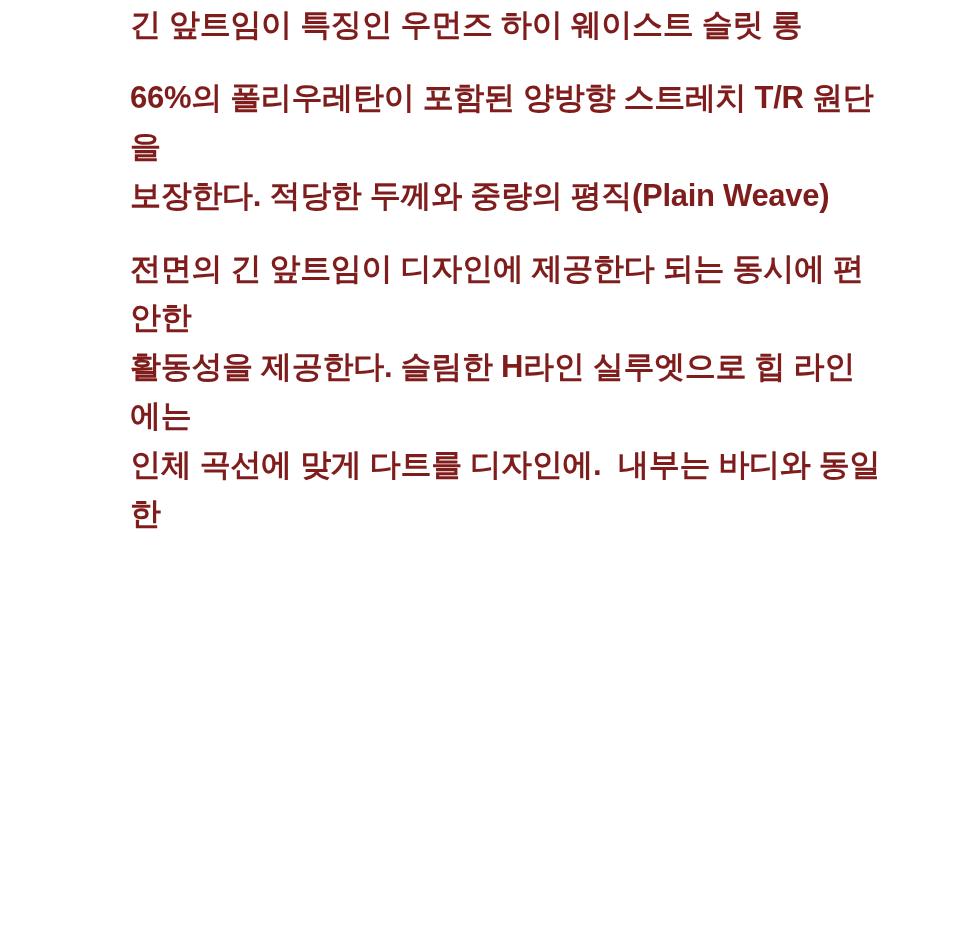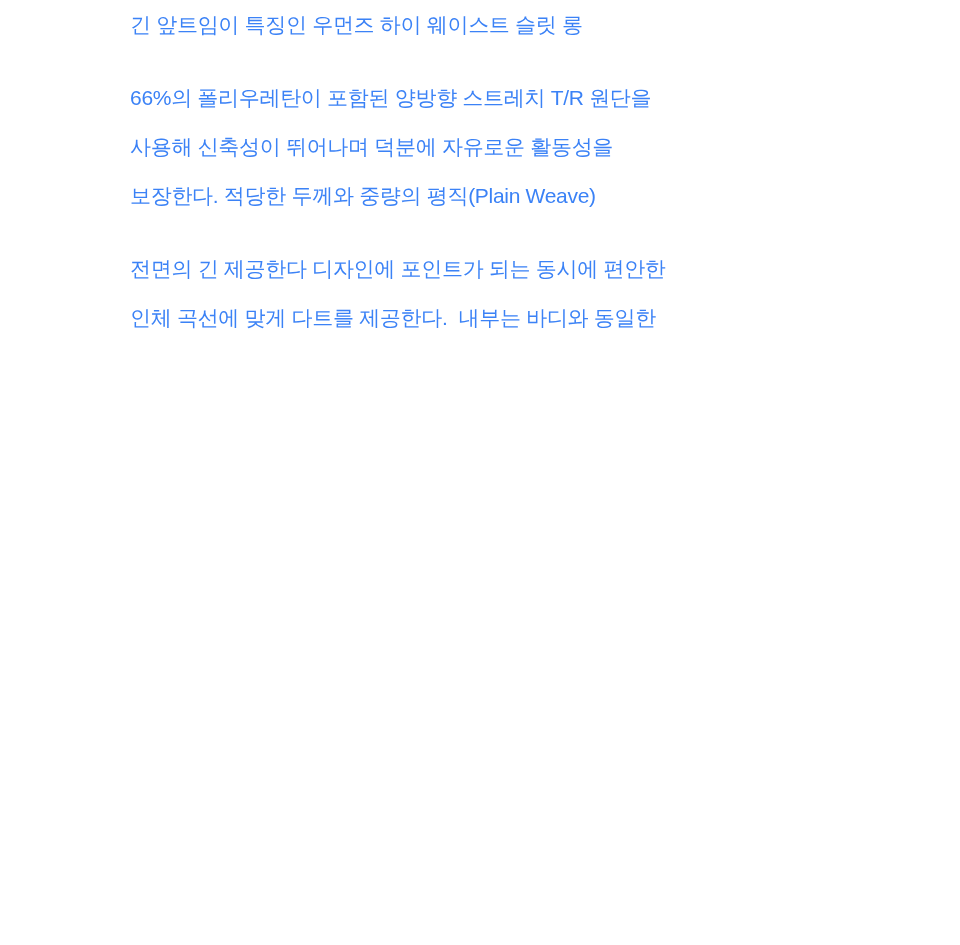--- a/index.html
+++ b/index.html
@@ -15,41 +15,41 @@
   }
   .content {
     padding: 0 78px 0 130px;
   }
   .para {
     margin: 0 0 24px 0;
     padding: 0;
   }
   .line {
     display: block;
-    font-size: 21px;
+    font-size: 31px;
     line-height: 49px;
-    font-weight: 400;
+    font-weight: 700;
     letter-spacing: -0.3px;
-    color: #3b82f6;
+    color: #7f1d1d;
     white-space: pre-wrap;
   }
 </style>
 </head>
 <body>
 
 <main class="content">
 
   <p class="para">
     <span class="line">긴 앞트임이 특징인 우먼즈 하이 웨이스트 슬릿 롱</span>
   </p>
 
   <p class="para">
     <span class="line">66%의 폴리우레탄이 포함된 양방향 스트레치 T/R 원단을</span>
-    <span class="line">사용해 신축성이 뛰어나며 덕분에 자유로운 활동성을</span>
     <span class="line">보장한다. 적당한 두께와 중량의 평직(Plain Weave)</span>
   </p>
 
   <p class="para">
-    <span class="line">전면의 긴 제공한다 디자인에 포인트가 되는 동시에 편안한</span>
-    <span class="line">인체 곡선에 맞게 다트를 제공한다.  내부는 바디와 동일한</span>
+    <span class="line">전면의 긴 앞트임이 디자인에 제공한다 되는 동시에 편안한</span>
+    <span class="line">활동성을 제공한다. 슬림한 H라인 실루엣으로 힙 라인에는</span>
+    <span class="line">인체 곡선에 맞게 다트를 디자인에.  내부는 바디와 동일한</span>
   </p>
 
 </main>
 
 </body></html>

